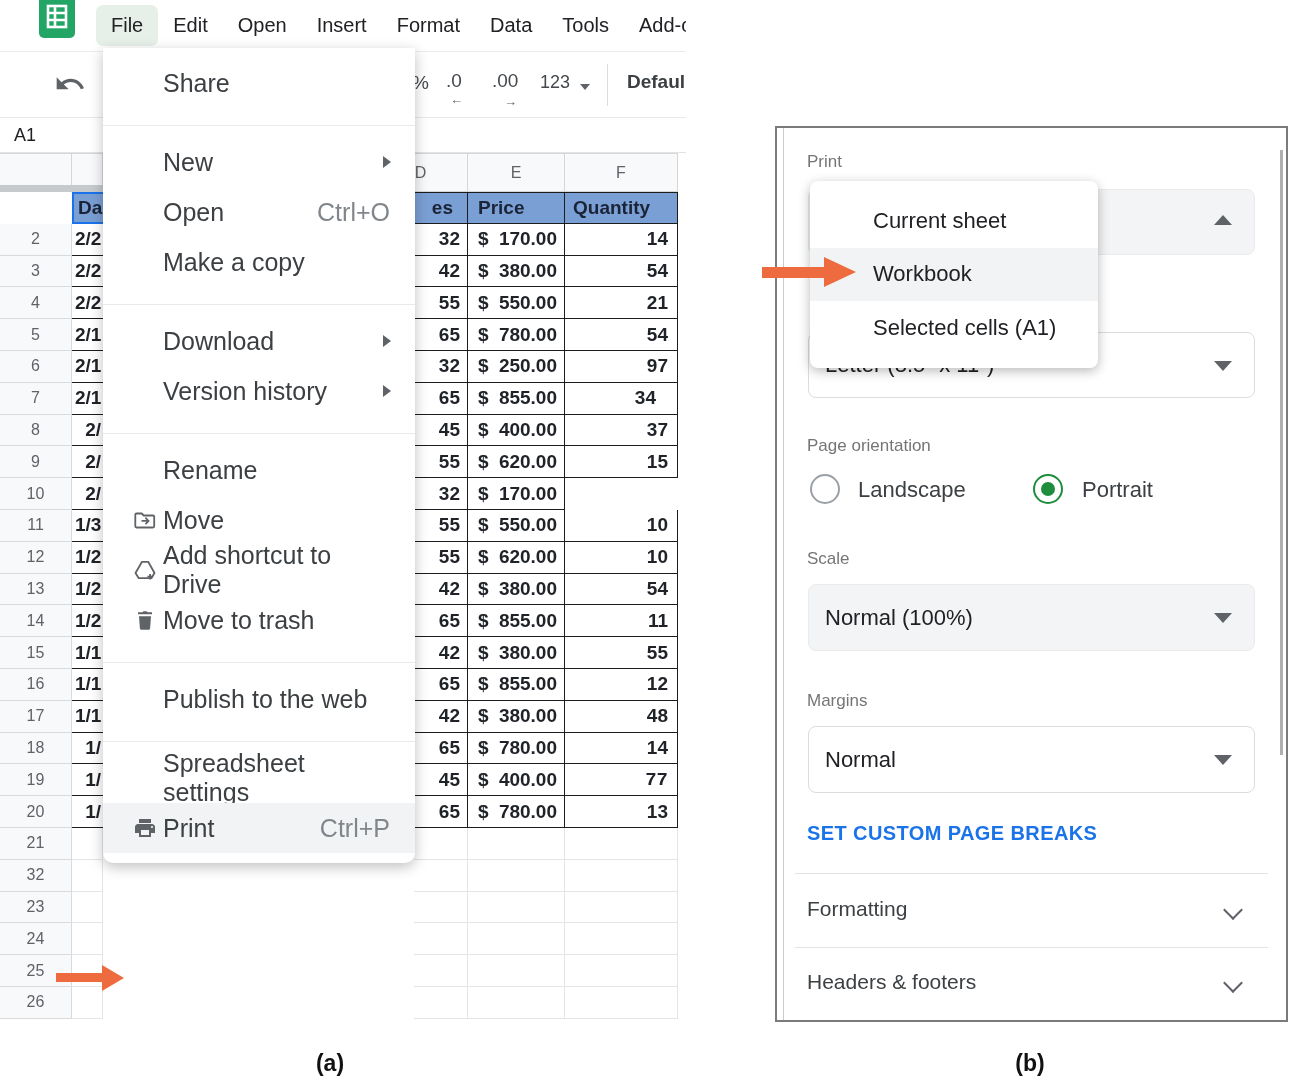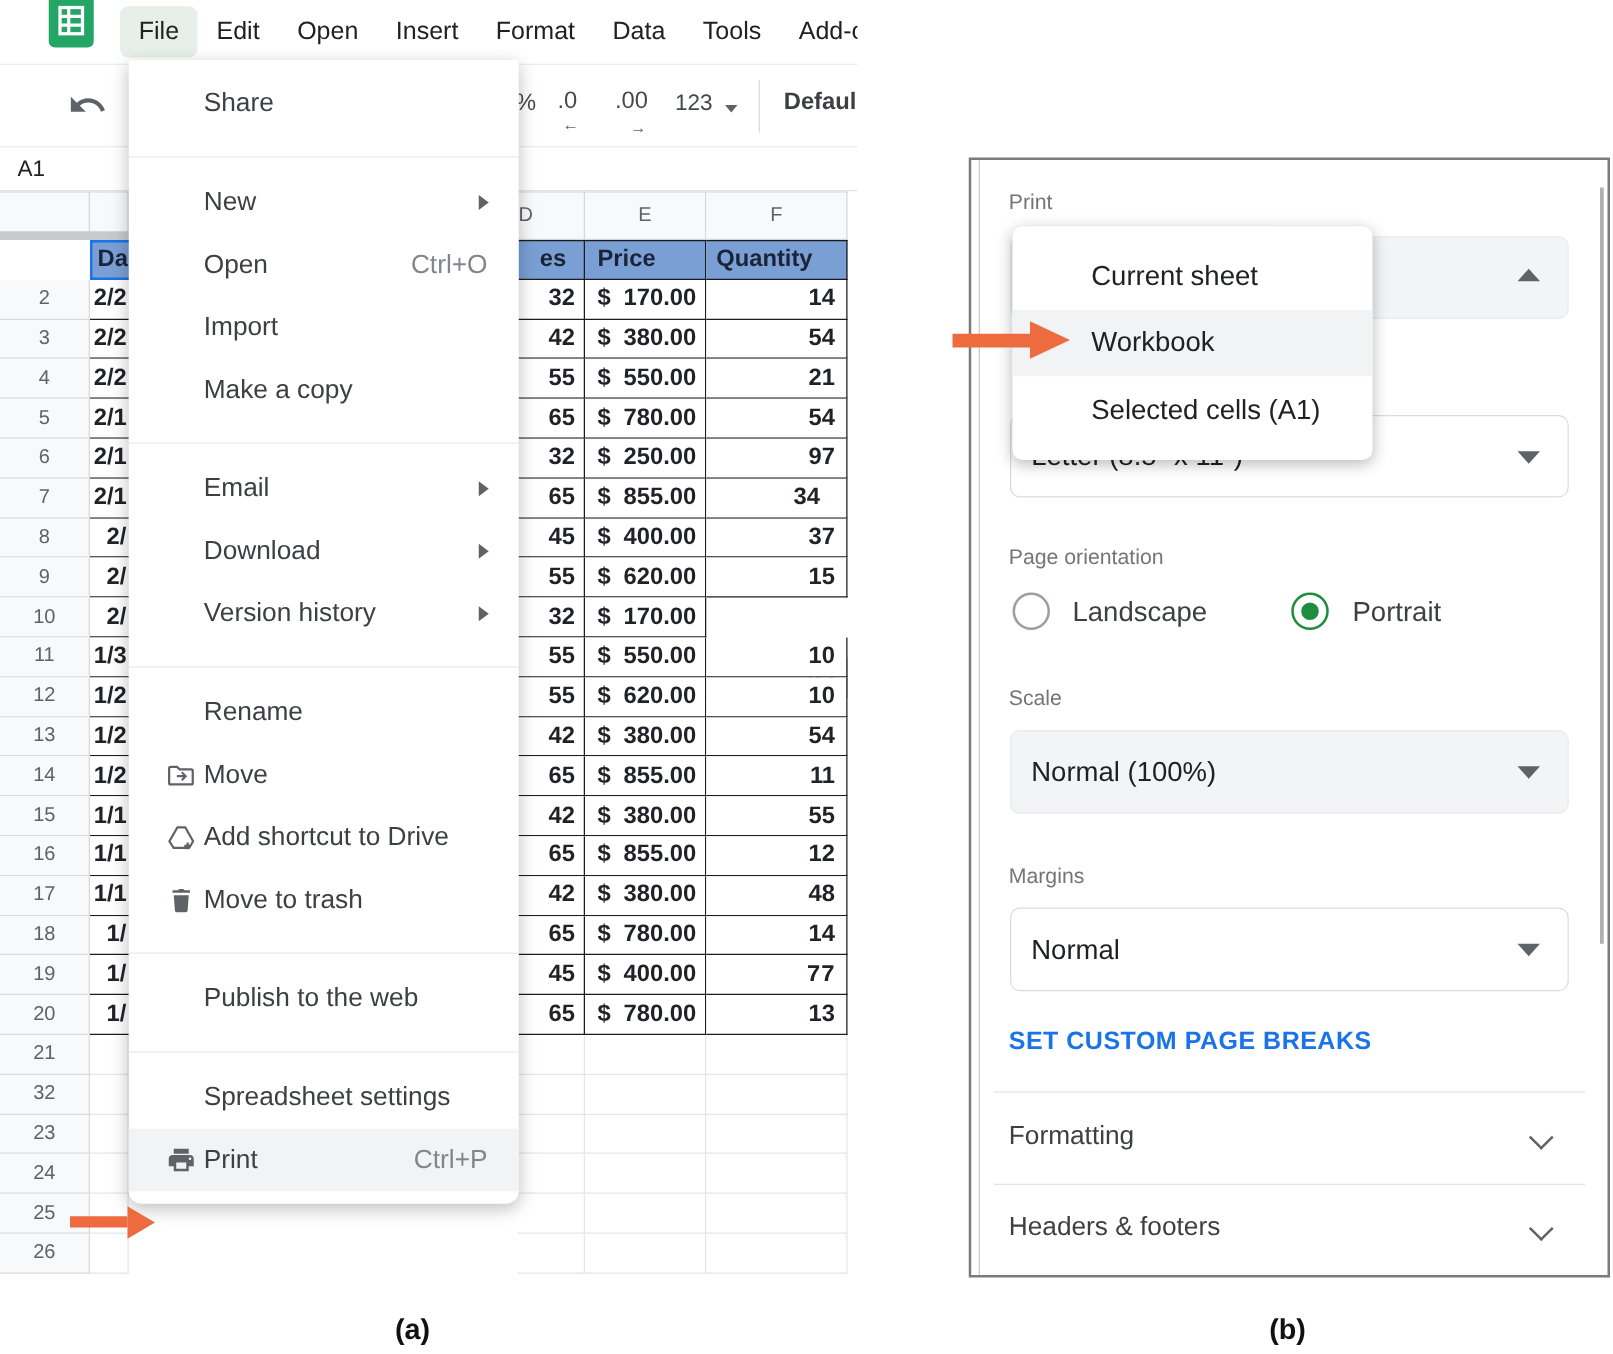--- a/index.html
+++ b/index.html
@@ -31,21 +31,21 @@
          font-weight:700;font-size:19px;color:#1f2227;}
   .tcell.bhead{background:var(--hdr-blue,#7a9fd4);color:#1b2437;border-top:1.6px solid #1c1c1c;}
   .gcell{border-right:1px solid #e3e5e8;border-bottom:1px solid #e3e5e8;}
   .jr{justify-content:flex-end;}
   .money{justify-content:space-between;padding:0 7px 0 10px;}
 
   
   #file-menu{left:103px;top:48px;width:312px;background:#fff;border-radius:0 0 10px 10px;
              box-shadow:0 4px 14px rgba(0,0,0,.25);padding:10px 0;z-index:20;}
   .menu-item{position:relative;height:50px;display:flex;align-items:center;
-             padding-left:60px;padding-right:25px;font-size:21px;color:#3c4043;}
+             padding-left:60px;padding-right:25px;font-size:25px;color:#3c4043;}
   .menu-item.hl{background:var(--hl,#f1f3f4);}
   .menu-item .shortcut{margin-left:auto;color:#80868b;}
   .menu-item .mi-icon{position:absolute;left:30px;top:50%;transform:translateY(-50%);width:24px;height:24px;}
   .menu-item .sub{position:absolute;right:24px;top:50%;transform:translateY(-50%);}
   .menu-divider{border-top:1px solid #e8eaed;margin:17px 0 11px;}
 
   
   .arrow-tail{position:absolute;background:var(--orange,#ed6b3f);}
   .arrow-head{position:absolute;width:0;height:0;}
 
@@ -322,30 +322,23 @@
       <div class="menu-divider"></div>
       <div class="menu-item">
         <span>New</span>
         <span class="sub tri-right"></span>
       </div>
       <div class="menu-item">
         <span>Open</span>
         <span class="shortcut">Ctrl+O</span>
       </div>
       <div class="menu-item">
-        <span>Import</span>
-      </div>
-      <div class="menu-item">
         <span>Make a copy</span>
       </div>
       <div class="menu-divider"></div>
-      <div class="menu-item">
-        <span>Email</span>
-        <span class="sub tri-right"></span>
-      </div>
       <div class="menu-item">
         <span>Download</span>
         <span class="sub tri-right"></span>
       </div>
       <div class="menu-item">
         <span>Version history</span>
         <span class="sub tri-right"></span>
       </div>
       <div class="menu-divider"></div>
       <div class="menu-item">

